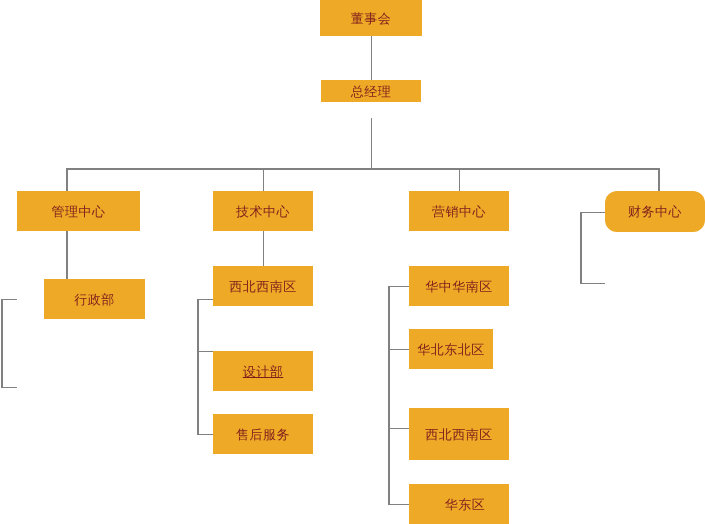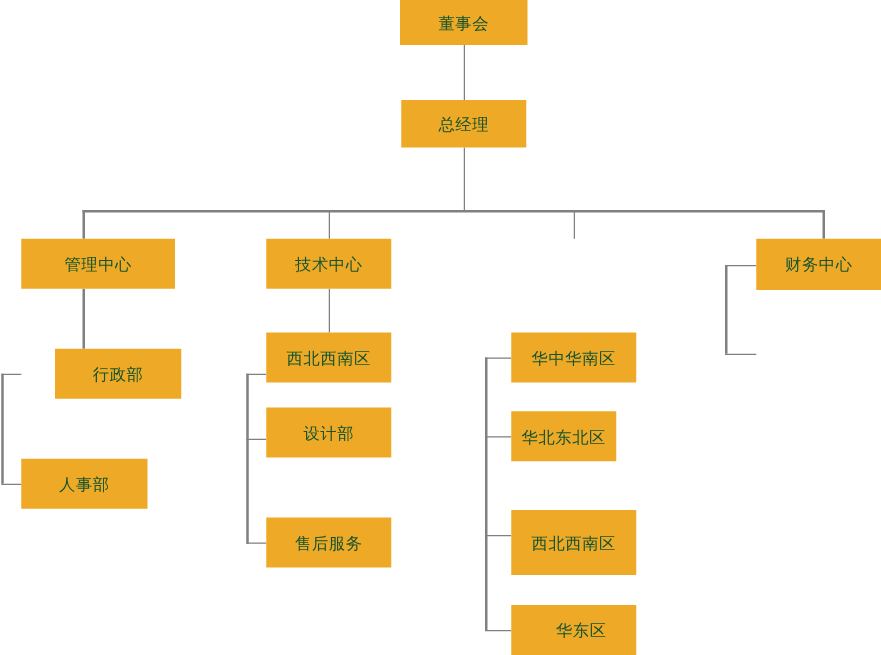--- a/index.html
+++ b/index.html
@@ -15,21 +15,21 @@
     position: relative;
     width: 705px;
     height: 524px;
     background: #ffffff;
     overflow: hidden;
   }
   .node {
     position: absolute;
     box-sizing: border-box;
     background: #eeaa27;
-    color: #14532d;
+    color: #7f1d1d;
     display: flex;
     align-items: center;
     justify-content: center;
     font-size: 13px;
     line-height: 1;
     letter-spacing: 0.5px;
     white-space: nowrap;
     user-select: none;
   }
   .node-label {
@@ -78,45 +78,45 @@
   <div class="conn conn-h" style="left:388px; top:503.5px; width:21px;"></div>
 
   <div class="conn conn-h" style="left:580px; top:211.5px; width:25px;"></div>
   <div class="conn conn-v" style="left:580px; top:211.5px; height:71px;"></div>
   <div class="conn conn-h" style="left:580px; top:282.5px; width:25px;"></div>
 
   <div class="node" style="left:320px; top:0px; width:102px; height:36px;">
     <span class="node-label">董事会</span>
   </div>
 
-  <div class="node" style="left:321px; top:80px; width:100px; height:38px;">
+  <div class="node" style="left:321px; top:80px; width:100px; height:22px;">
     <span class="node-label">总经理</span>
   </div>
 
   <div class="node" style="left:17px; top:191px; width:123px; height:40px;">
     <span class="node-label">管理中心</span>
   </div>
   <div class="node" style="left:213px; top:191px; width:100px; height:40px;">
     <span class="node-label">技术中心</span>
   </div>
-  <div class="node" style="left:605px; top:191px; width:100px; height:41px;">
+  <div class="node" style="left:409px; top:191px; width:100px; height:40px;">
+    <span class="node-label">营销中心</span>
+  </div>
+  <div class="node" style="left:605px; top:191px; width:100px; height:41px;border-radius:12px;">
     <span class="node-label">财务中心</span>
   </div>
 
   <div class="node" style="left:17px; top:279px; width:101px; height:40px;margin-left:27px;">
     <span class="node-label">行政部</span>
   </div>
-  <div class="node" style="left:17px; top:367px; width:101px; height:40px;">
-    <span class="node-label">人事部</span>
-  </div>
 
   <div class="node" style="left:213px; top:266px; width:100px; height:40px;">
     <span class="node-label">西北西南区</span>
   </div>
-  <div class="node" style="left:213px; top:326px; width:100px; height:40px;">
+  <div class="node" style="left:213px; top:351px; width:100px; height:40px;text-decoration:underline;">
     <span class="node-label">设计部</span>
   </div>
   <div class="node" style="left:213px; top:414px; width:100px; height:40px;">
     <span class="node-label">售后服务</span>
   </div>
 
   <div class="node" style="left:409px; top:266px; width:100px; height:40px;text-align:right;">
     <span class="node-label">华中华南区</span>
   </div>
   <div class="node" style="left:409px; top:329px; width:84px; height:40px;">

